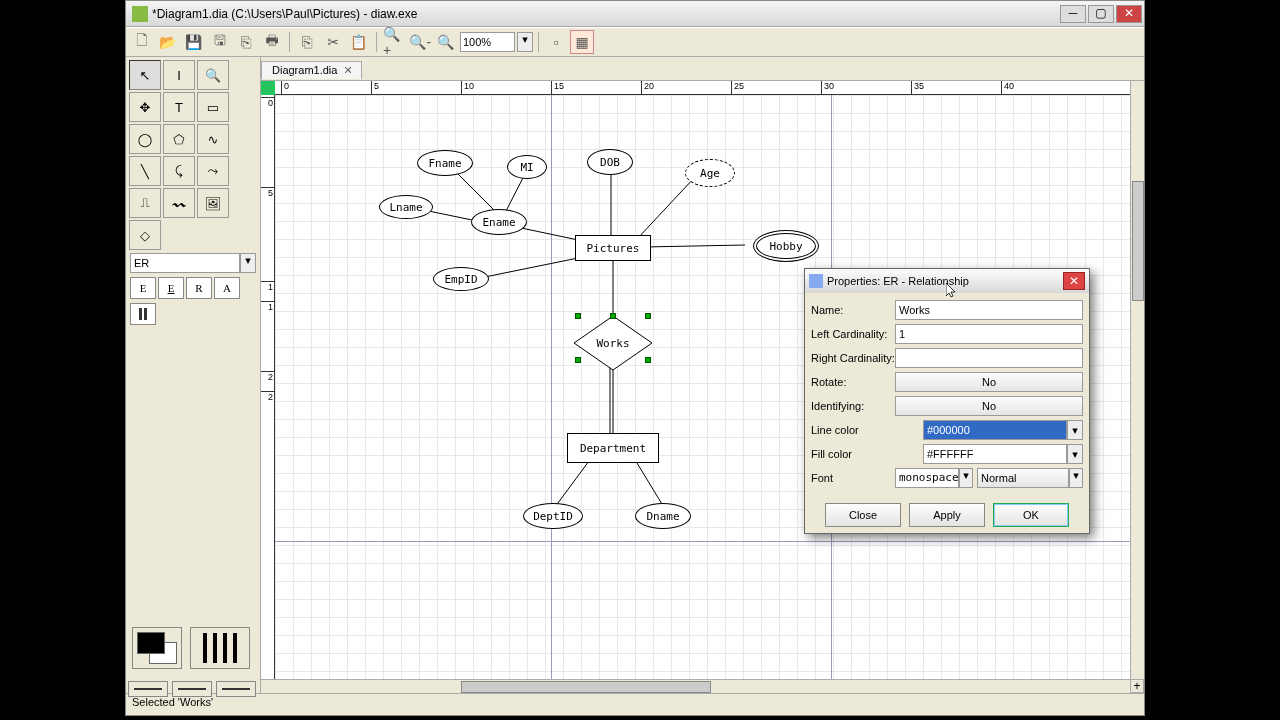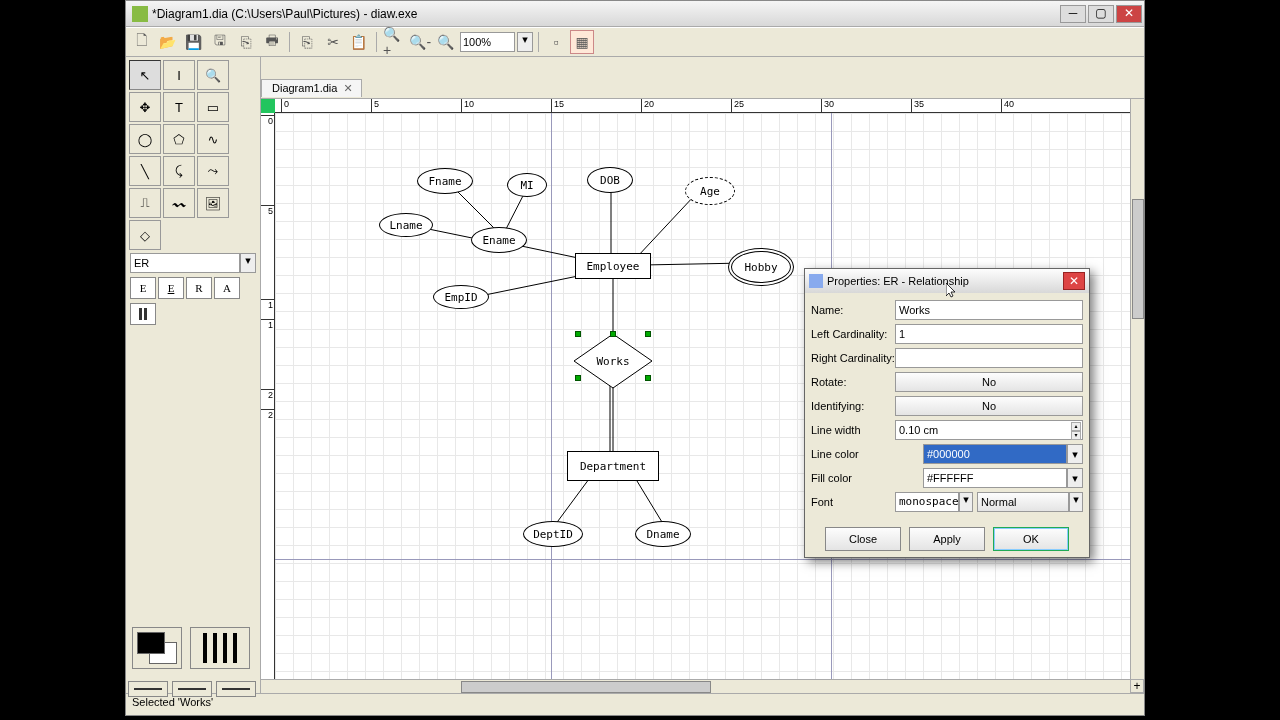--- a/index.html
+++ b/index.html
@@ -33,21 +33,21 @@
 .pause-glyph { width: 8px; height: 12px; border-left: 3px solid #333; border-right: 3px solid #333; }
 .color-panel { position: absolute; bottom: 42px; left: 2px; display: flex; gap: 8px; padding: 4px; }
 .swatch-box { width: 50px; height: 42px; position: relative; border: 1px solid #888; }
 .swatch-fg { position: absolute; left: 4px; top: 4px; width: 28px; height: 22px; background: #000; border: 1px solid #666; }
 .swatch-bg { position: absolute; right: 4px; bottom: 4px; width: 28px; height: 22px; background: #fff; border: 1px solid #666; }
 .pat-box { width: 60px; height: 42px; display: flex; align-items: center; justify-content: center; border: 1px solid #888; }
 .pat { width: 4px; height: 30px; background: #000; margin: 0 3px; }
 .line-style-row { position: absolute; bottom: 18px; left: 2px; display: flex; gap: 4px; }
 .line-style { width: 40px; height: 16px; border: 1px solid #888; background: #ece9d8; display: flex; align-items: center; justify-content: center; }
 .line-style-inner { width: 28px; height: 2px; background: #333; }
-.workspace { flex: 1; position: relative; background: #22c55e; margin-top: 18px; }
+.workspace { flex: 1; position: relative; background: #22c55e; }
 .tabs { height: 24px; display: flex; align-items: center; background: #ece9d8; border-bottom: 1px solid #aaa; }
 .tab { padding: 2px 8px 2px 10px; background: #f5f5f5; border: 1px solid #aaa; border-bottom: none; display: flex; align-items: center; gap: 6px; margin-top: 2px; }
 .tab-close { cursor: pointer; color: #666; }
 .canvas-container { position: absolute; left: 0; right: 14px; top: 24px; bottom: 14px; overflow: hidden; }
 .ruler-h { position: absolute; left: 14px; right: 0; top: 0; height: 14px; background: #fff; border-bottom: 1px solid #333; font-size: 9px; }
 .ruler-h .tick { position: absolute; top: 0; border-left: 1px solid #333; height: 14px; padding-left: 2px; }
 .ruler-v { position: absolute; left: 0; top: 14px; bottom: 0; width: 14px; background: #fff; border-right: 1px solid #333; font-size: 9px; }
 .ruler-v .tick { position: absolute; left: 0; border-top: 1px solid #333; width: 14px; text-align: right; padding-right: 2px; }
 .canvas { position: absolute; left: 14px; top: 14px; right: 0; bottom: 0; background-color: #fff; background-image: linear-gradient(#e8e8e8 1px, transparent 1px), linear-gradient(90deg, #e8e8e8 1px, transparent 1px); background-size: 18px 18px; }
 .pagebreak-v { position: absolute; top: 0; bottom: 0; width: 1px; background: #99b; }
@@ -236,22 +236,22 @@
             <line x1="280" y1="412" x2="314" y2="366" stroke="#000"></line>
             <line x1="390" y1="414" x2="362" y2="368" stroke="#000"></line>
           </svg>
 
           <div class="er-ellipse" style="left:142px;top:55px;width:56px;height:26px">Fname</div>
           <div class="er-ellipse" style="left:232px;top:60px;width:40px;height:24px">MI</div>
           <div class="er-ellipse" style="left:312px;top:54px;width:46px;height:26px">DOB</div>
           <div class="er-ellipse derived" style="left:410px;top:64px;width:50px;height:28px">Age</div>
           <div class="er-ellipse" style="left:104px;top:100px;width:54px;height:24px">Lname</div>
           <div class="er-ellipse" style="left:196px;top:114px;width:56px;height:26px">Ename</div>
-          <div class="er-rect" style="left:300px;top:140px;width:76px;height:26px">Employee</div>
-          <div class="er-ellipse multi" style="left:456px;top:138px;width:60px;height:32px">Hobby</div>
+          <div class="er-rect" style="left:300px;top:140px;width:76px;height:26px">Pictures</div>
+          <div class="er-ellipse multi" style="left:481px;top:138px;width:60px;height:26px">Hobby</div>
           <div class="er-ellipse" style="left:158px;top:172px;width:56px;height:24px">
               <span class="underline">EmpID</span>
             </div>
 
           <div class="er-diamond" style="left:298px;top:220px;width:80px;height:56px">
             <svg width="80" height="56">
                 <polygon points="40,1 79,28 40,55 1,28" fill="#fff" stroke="#000"></polygon>
               </svg>
             <div class="diamond-label" style="top:22px">Works</div>
           </div>
@@ -305,30 +305,20 @@
     </div>
     <div class="form-row">
       <div class="form-label">Rotate:</div>
       <div class="form-btn">No</div>
     </div>
     <div class="form-row">
       <div class="form-label">Identifying:</div>
       <div class="form-btn">No</div>
     </div>
     <div class="form-row">
-      <div class="form-label">Line width</div>
-      <div class="form-input spin">
-        <span>0.10 cm</span>
-        <div class="spin-arrows">
-            <div class="spin-arrow">▴</div>
-            <div class="spin-arrow">▾</div>
-          </div>
-      </div>
-    </div>
-    <div class="form-row">
       <div class="form-label">Line color</div>
       <div class="form-color">
         <div class="form-color-box sel">#000000</div>
         <div class="form-color-dd">▾</div>
       </div>
     </div>
     <div class="form-row">
       <div class="form-label">Fill color</div>
       <div class="form-color">
         <div class="form-color-box" style="background:#fff">#FFFFFF</div>

